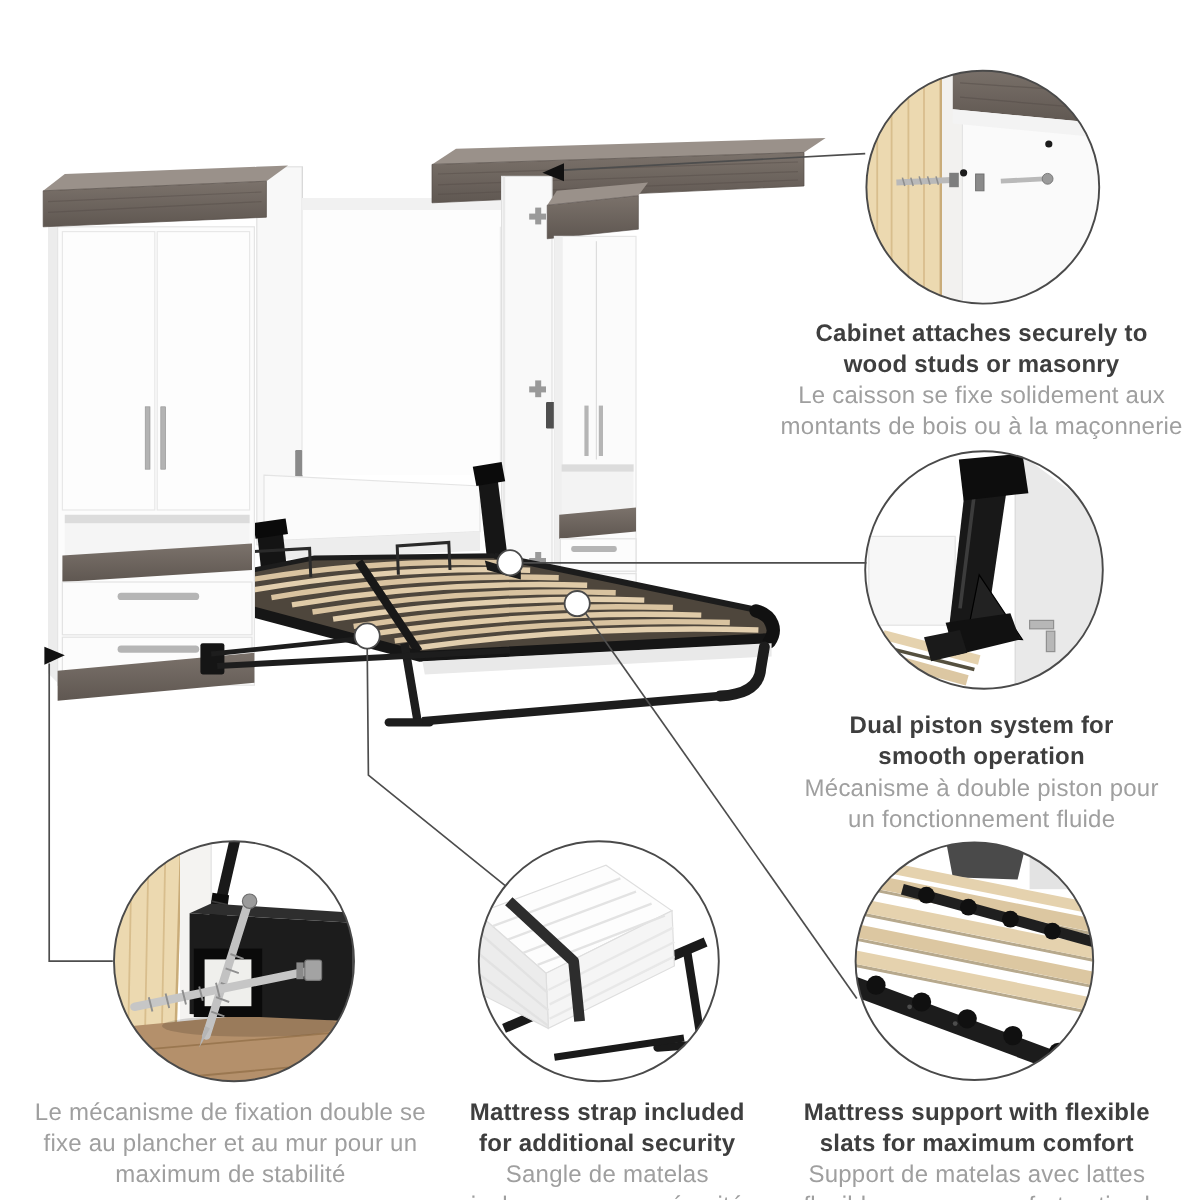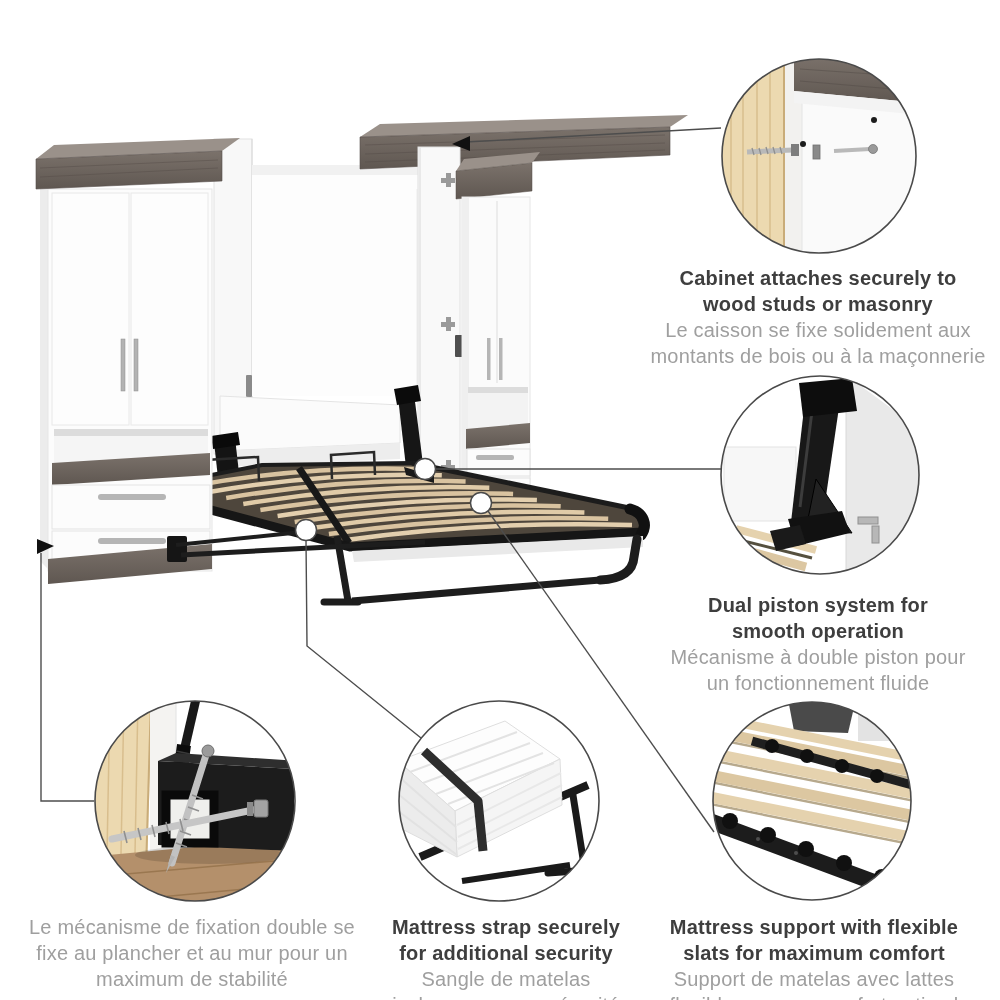--- a/index.html
+++ b/index.html
@@ -331,21 +331,21 @@
 smooth operation</div>
     <div class="cap-fr">Mécanisme à double piston pour
 un fonctionnement fluide</div>
   </div>
   <div class="caption" style="left:6px;top:875px;width:372px;">
     <div class="cap-fr">Le mécanisme de fixation double se
 fixe au plancher et au mur pour un
 maximum de stabilité</div>
   </div>
   <div class="caption" style="left:378px;top:875px;width:256px;">
-    <div class="cap-en">Mattress strap securely
+    <div class="cap-en">Mattress strap included
 for additional security</div>
     <div class="cap-fr">Sangle de matelas
 incluse pour une sécurité
 supplémentaire</div>
   </div>
   <div class="caption" style="left:626px;top:875px;width:376px;">
     <div class="cap-en">Mattress support with flexible
 slats for maximum comfort</div>
     <div class="cap-fr">Support de matelas avec lattes
 flexibles pour un confort optimal</div>

